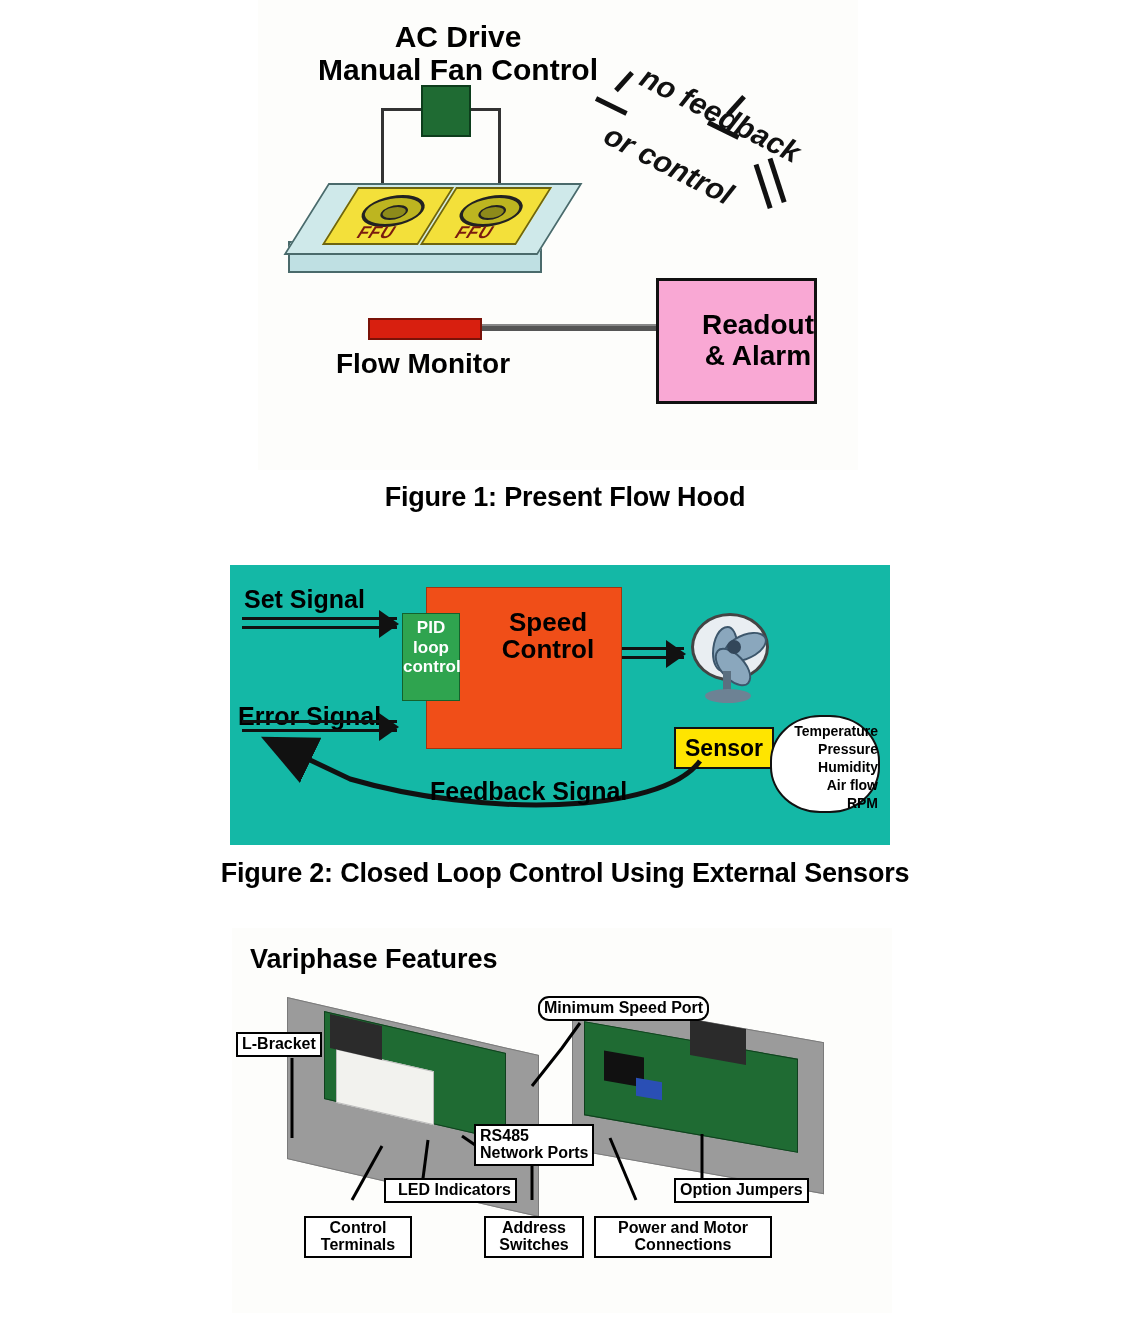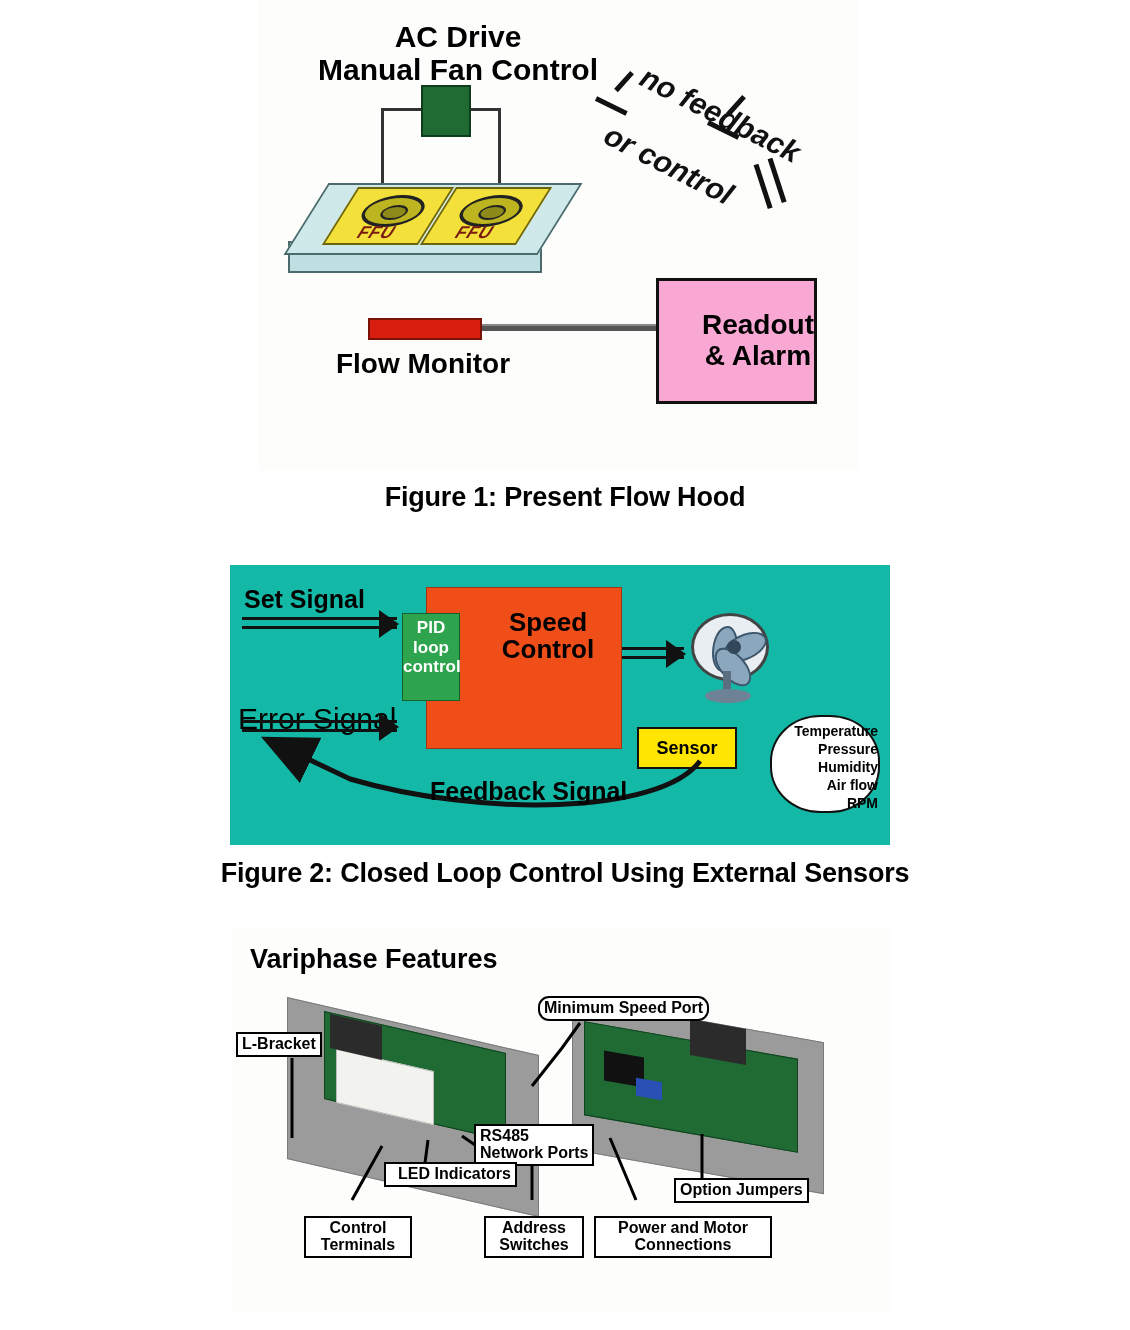--- a/index.html
+++ b/index.html
@@ -258,22 +258,22 @@
     position: absolute;
     left: 14px;
     top: 20px;
     font-weight: bold;
     font-size: 25px;
   }
   #f2-errsig {
     position: absolute;
     left: 8px;
     top: 137px;
-    font-weight: normal;
-    font-size: 30px;
+    font-weight: bold;
+    font-size: 25px;
   }
   .dbl-arrow {
     position: absolute;
     height: 14px;
   }
   .dbl-arrow .ln {
     position: absolute;
     left: 0;
     top: 0;
     height: 3px;
@@ -392,31 +392,31 @@
   #f2-fan .base {
     position: absolute;
     left: 20px; top: 76px;
     width: 46px; height: 14px;
     background: #6d8294;
     border-radius: 50%;
   }
 
   #f2-sensor {
     position: absolute;
-    left: 407px;
+    left: 444px;
     top: 162px;
     width: 96px;
     height: 38px;
     background: #ffe500;
     border: 2px solid #111;
     display: flex;
     align-items: center;
     justify-content: center;
     font-weight: bold;
-    font-size: 18px;
+    font-size: 23px;
   }
   #f2-sensorlist {
     position: absolute;
     left: 540px;
     top: 150px;
     width: 110px;
     height: 98px;
     border: 2px solid #111;
     border-radius: 50px / 46px;
     background: #fff;
@@ -722,21 +722,21 @@
     </svg>
 
     <div class="callout" style="left:4px; top:104px;">L-Bracket</div>
     <div class="callout" style="left:306px; top:68px;border-radius:11px;">Minimum Speed Port</div>
 
     <div class="callout" style="left:242px; top:196px; text-align:left;">
       <div>RS485</div>
       <div>Network Ports</div>
     </div>
 
-    <div class="callout" style="left:152px; top:234px;padding-left:12px;">LED Indicators</div>
+    <div class="callout" style="left:152px; top:250px;padding-left:12px;">LED Indicators</div>
     <div class="callout" style="left:442px; top:250px;">Option Jumpers</div>
 
     <div class="callout" style="left:72px; top:288px; width:108px;">
       <div>Control</div>
       <div>Terminals</div>
     </div>
 
     <div class="callout" style="left:252px; top:288px; width:100px;">
       <div>Address</div>
       <div>Switches</div>

